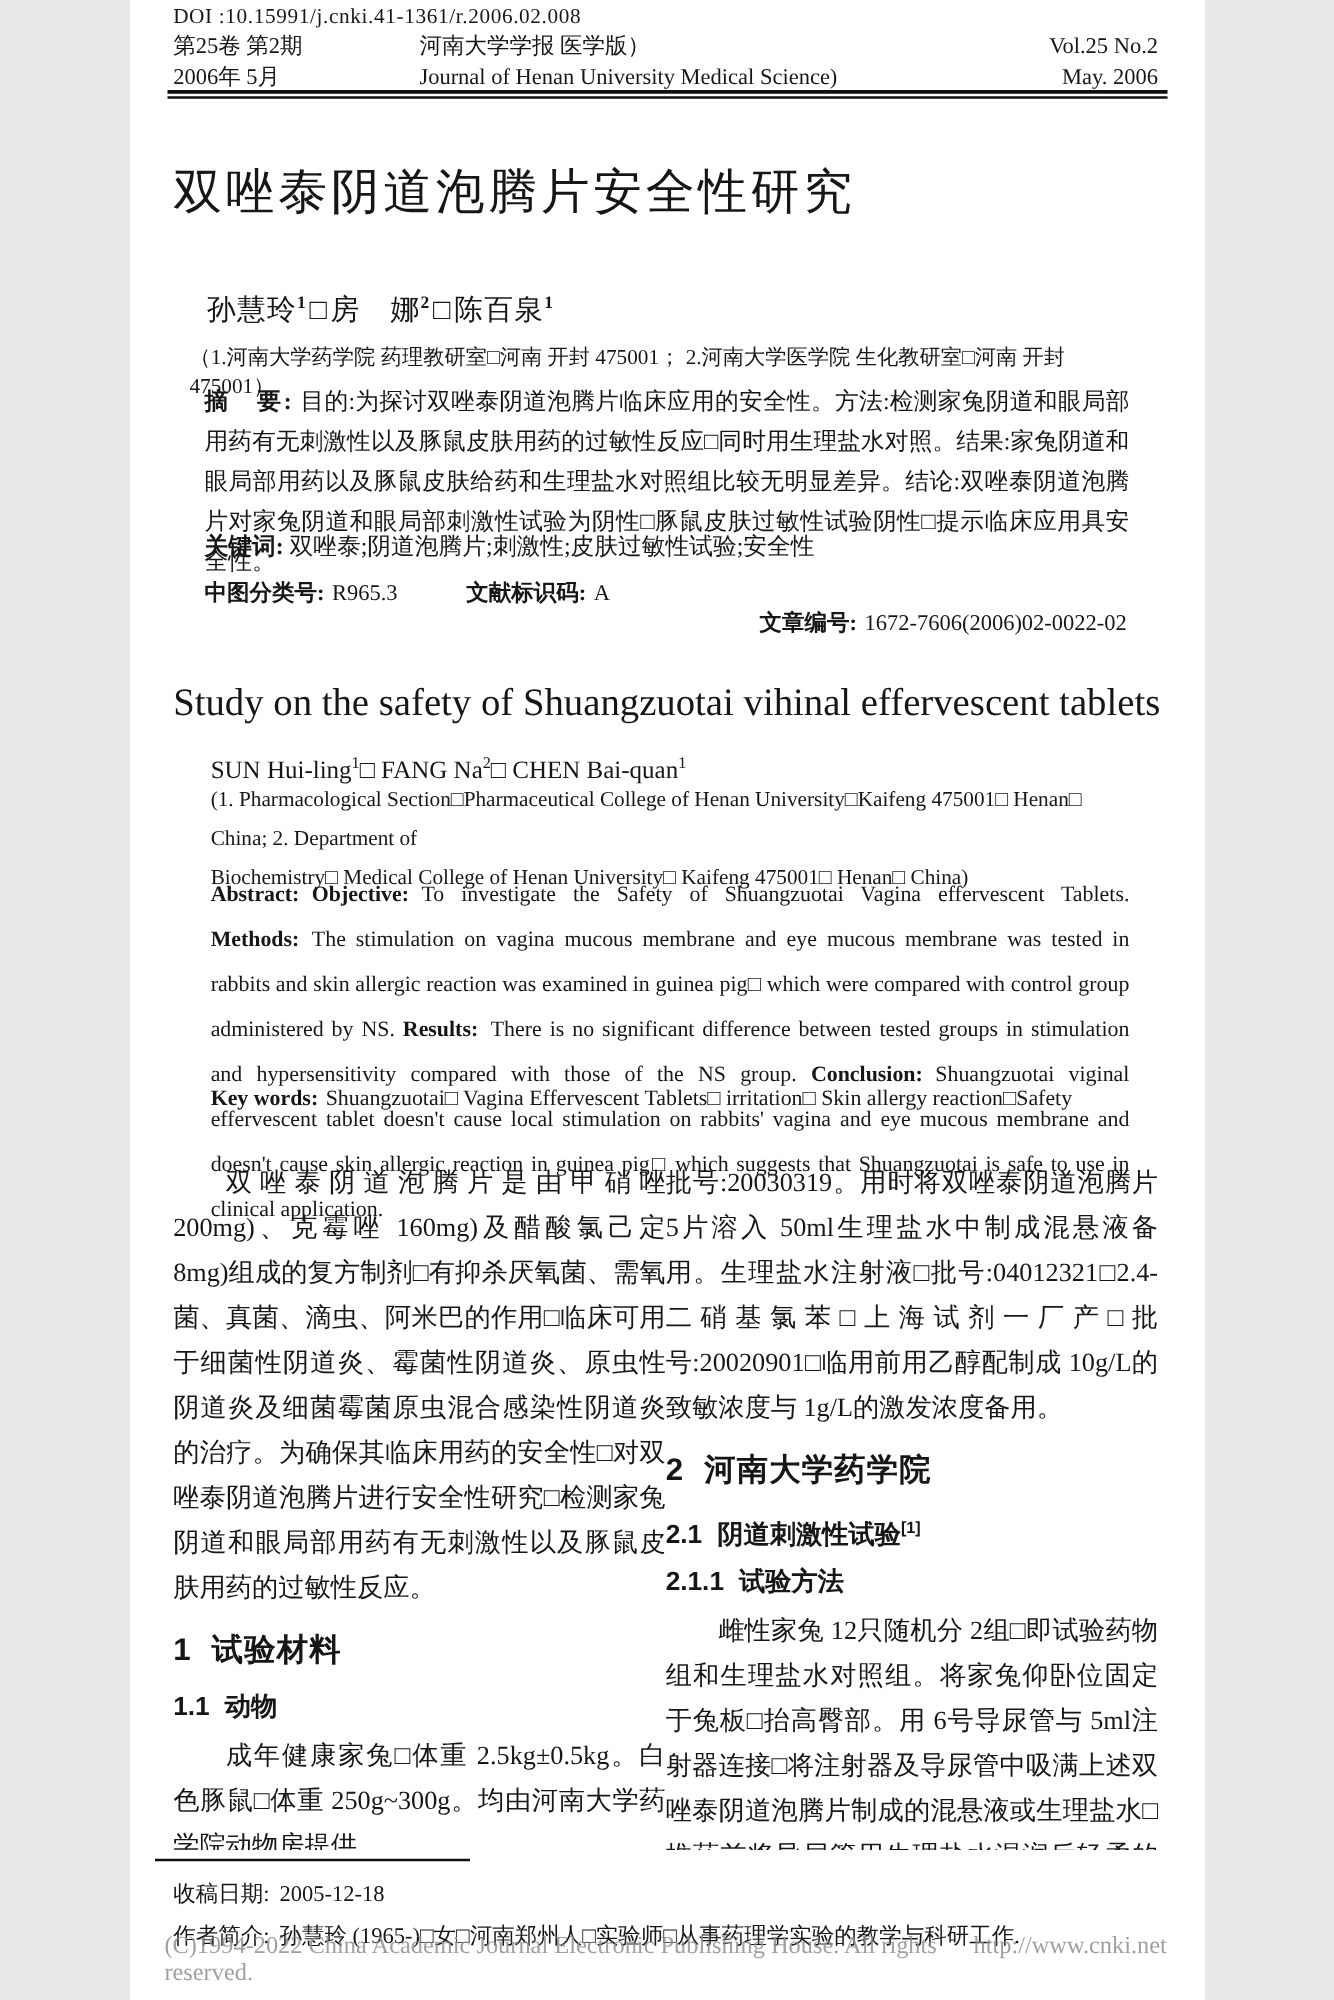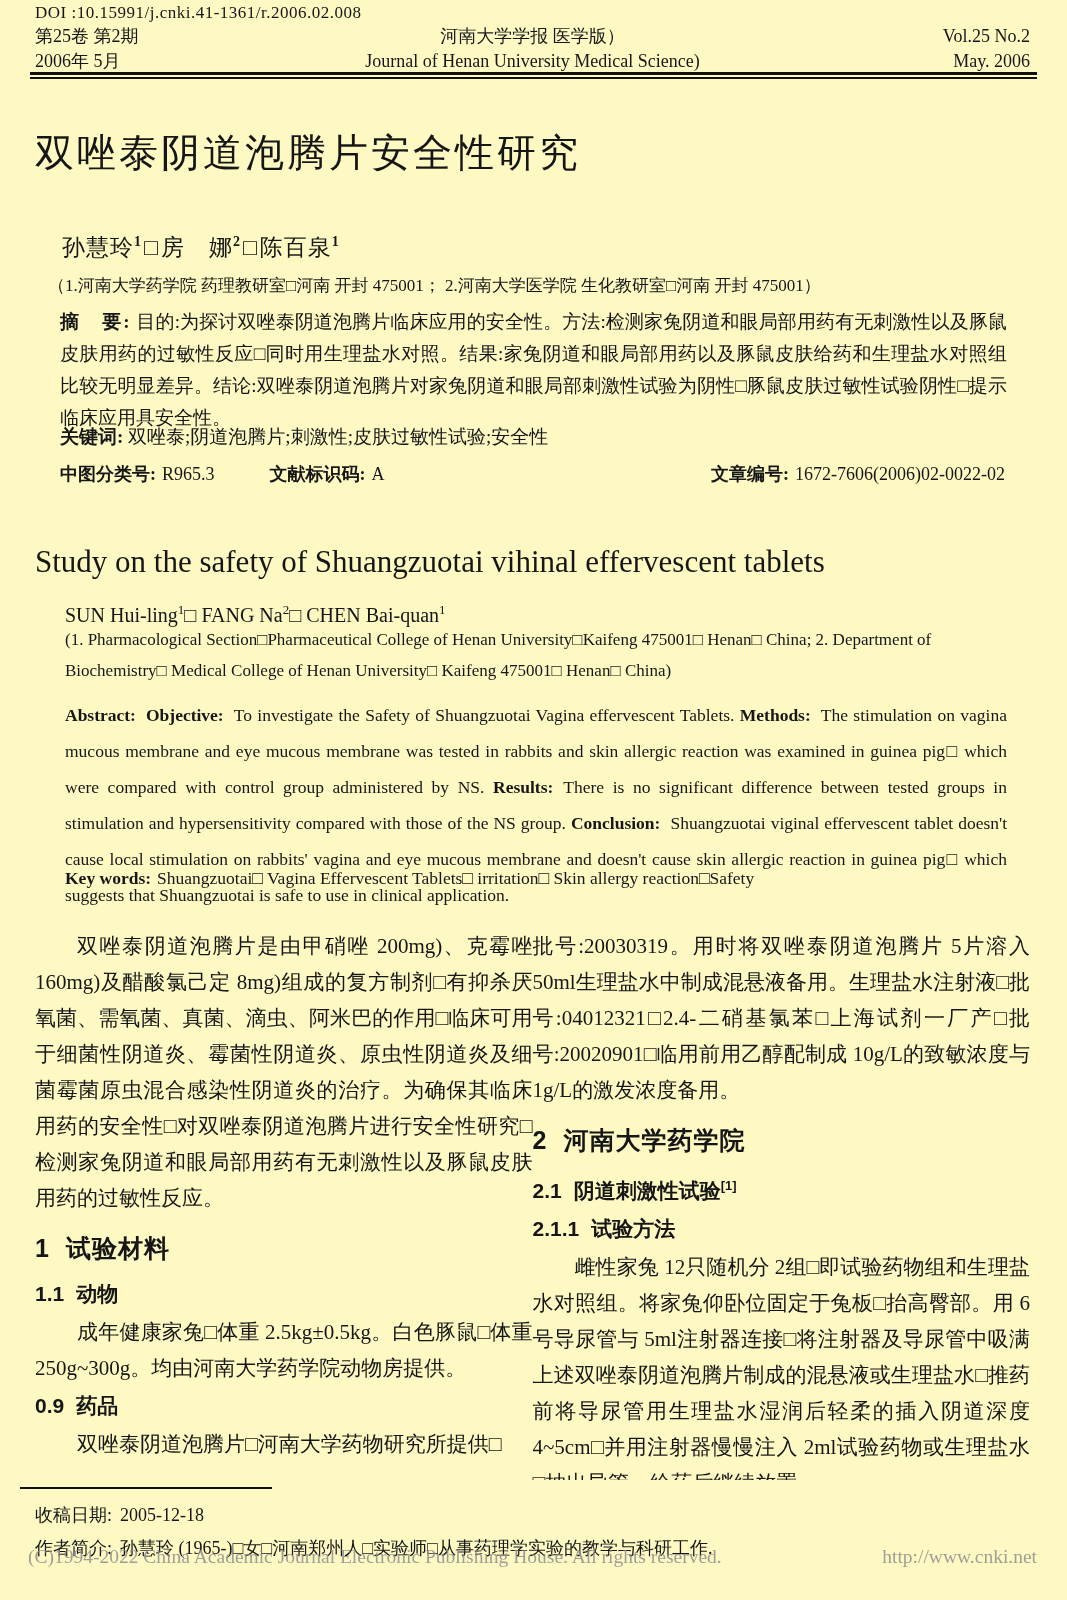--- a/index.html
+++ b/index.html
@@ -1,48 +1,48 @@
 <!DOCTYPE html>
 <html><head>
 <meta charset="utf-8">
 <style>
   * { margin:0; padding:0; box-sizing:border-box; }
   html,body { background:#e8e8e8; }
   .page {
     position:relative;
-    width:1067px; height:1600px;
+    width:860px; height:1600px;
     margin:0 auto;
-    background:#fef9c3;
+    background:#ffffff;
     color:#161616;
     font-family:"Liberation Serif","DejaVu Serif",serif;
     overflow:hidden;
   }
   
   .hdr-doi { position:absolute; top:3px; left:35px; font-size:17px; letter-spacing:0.5px; }
   .hdr-row { position:absolute; left:35px; right:37px; display:flex; justify-content:space-between; align-items:baseline; font-size:18px; }
   .hdr-row.r1 { top:24px; }
   .hdr-row.r2 { top:49px; }
   .hdr-row .c { flex:1; }
-  .hdr-row .c.mid { text-align:center; flex:2;font-family:Liberation Serif, serif; }
+  .hdr-row .c.mid { text-align:left; flex:2;font-family:Liberation Serif, serif; }
   .hdr-row .c.right { text-align:right; }
   .hdr-rule { position:absolute; top:72px; left:30px; right:30px; height:7px;
     border-top:3px solid #111; border-bottom:2px solid #111; }
   
   .title-cn { position:absolute; top:126px; left:35px; font-size:39px; letter-spacing:3px; font-weight:normal; }
   .byline { position:absolute; top:232px; left:62px; font-size:23px; letter-spacing:1px; }
   .byline sup { font-size:14px; font-weight:bold; }
   .byline .sep { padding:0 2px; }
   .affil-cn { position:absolute; top:274px; left:48px; right:53px; font-size:17px; }
   
   .abs-cn { position:absolute; top:306px; left:60px; right:60px; font-size:19px; line-height:32px; text-align:justify; }
   .abs-cn b { letter-spacing:2px; }
   .kw-cn { position:absolute; top:424px; left:60px; right:60px; font-size:19px; }
   .class-row { position:absolute; top:462px; left:60px; right:62px; font-size:18px; display:flex; }
   .class-row .grp2 { margin-left:55px; }
-  .class-row .grp3 { margin-left:auto; }
+  .class-row .grp3 { margin-left:auto;margin-top:24px; }
   .class-row b { margin-right:6px; }
   
   .title-en { position:absolute; top:544px; left:35px; font-size:31px; font-weight:normal; }
   .byline-en { position:absolute; top:602px; left:65px; font-size:20px; }
   .byline-en sup { font-size:13px; }
   .affil-en { position:absolute; top:624px; left:65px; right:50px; font-size:17px; line-height:31px; }
   .abs-en { position:absolute; top:697px; left:65px; right:60px; font-size:17.5px; line-height:36px; text-align:justify; }
   .abs-en b { margin-right:10px; }
   .kw-en { position:absolute; top:868px; left:65px; right:60px; font-size:17.5px; }
   .kw-en b { margin-right:6px; }

